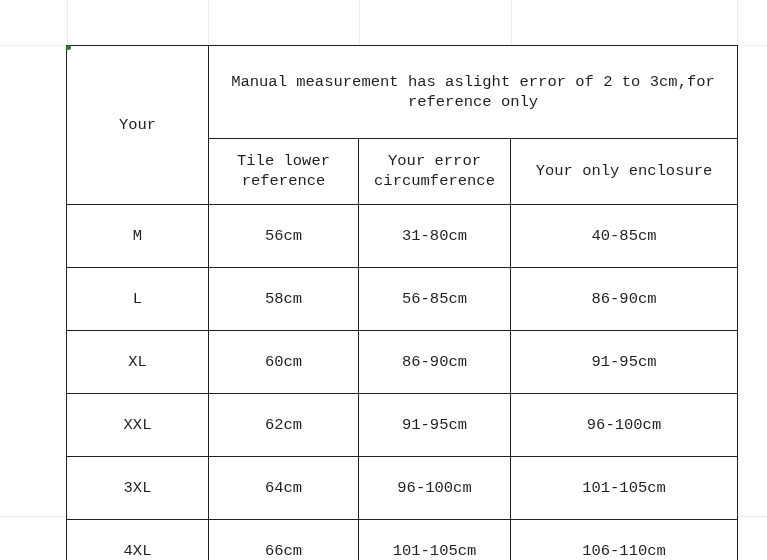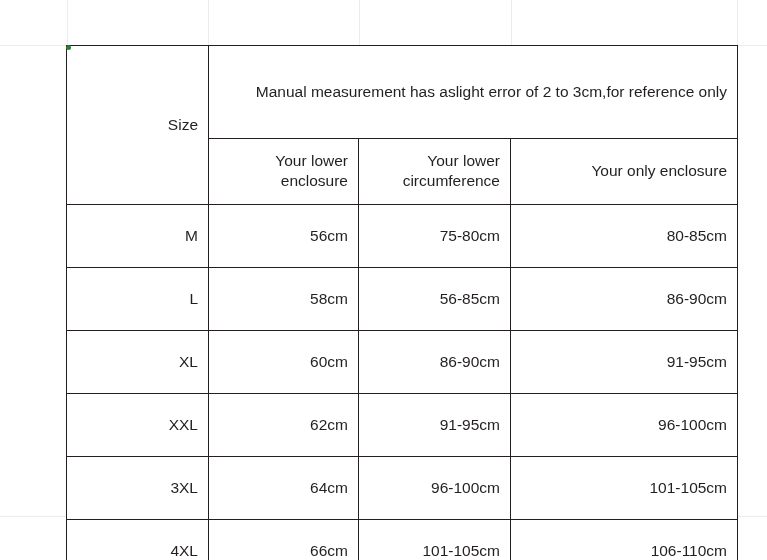--- a/index.html
+++ b/index.html
@@ -47,24 +47,24 @@
 
   table.size-table {
     border-collapse: collapse;
     table-layout: fixed;
     width: 671px;
     background: #ffffff;
   }
 
   table.size-table td {
     border: 1px solid #231f20;
-    text-align: right;
+    text-align: center;
     vertical-align: middle;
     color: #231f20;
-    font-family: Liberation Sans, sans-serif;
+    font-family: Liberation Mono, monospace;
     padding: 4px 10px;
     line-height: 1.30;
   }
 
   .col-size   { width: 142px; }
   .col-tile   { width: 150px; }
   .col-lower  { width: 152px; }
   .col-upper  { width: 227px; }
 
   td.note-cell {
@@ -118,34 +118,34 @@
   <div class="corner-dot"></div>
   <table class="size-table">
     <colgroup>
       <col class="col-size">
       <col class="col-tile">
       <col class="col-lower">
       <col class="col-upper">
     </colgroup>
     <tbody>
       <tr>
-        <td class="size-head" rowspan="2">Size</td>
+        <td class="size-head" rowspan="2">Your</td>
         <td class="note-cell" colspan="3">Manual measurement has aslight error of 2 to 3cm,for reference only</td>
       </tr>
       <tr>
-        <td class="col-head">Your lower enclosure</td>
-        <td class="col-head">Your lower circumference</td>
+        <td class="col-head">Tile lower reference</td>
+        <td class="col-head">Your error circumference</td>
         <td class="col-head">Your only enclosure</td>
       </tr>
 
       <tr>
         <td class="body-cell">M</td>
         <td class="body-cell">56cm</td>
-        <td class="body-cell">75-80cm</td>
-        <td class="body-cell">80-85cm</td>
+        <td class="body-cell">31-80cm</td>
+        <td class="body-cell">40-85cm</td>
       </tr>
       <tr>
         <td class="body-cell">L</td>
         <td class="body-cell">58cm</td>
         <td class="body-cell">56-85cm</td>
         <td class="body-cell">86-90cm</td>
       </tr>
       <tr>
         <td class="body-cell">XL</td>
         <td class="body-cell">60cm</td>

